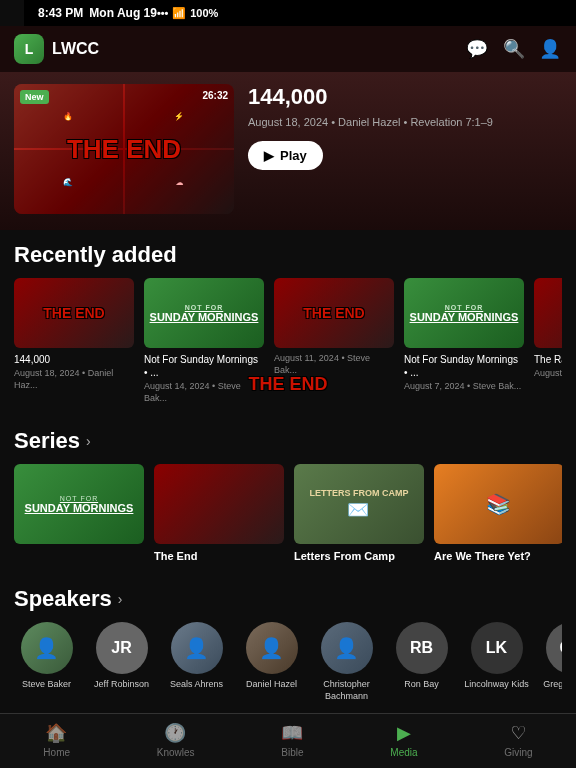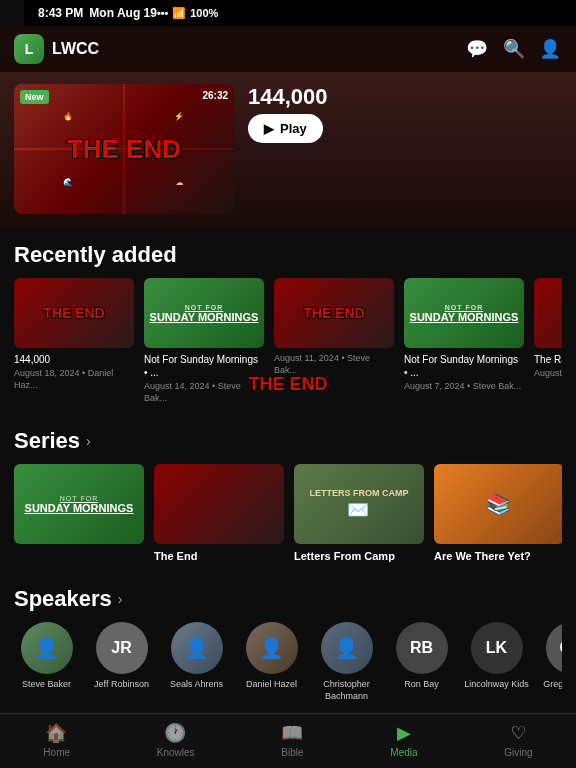--- a/index.html
+++ b/index.html
@@ -372,20 +372,21 @@
         <div class="comic-panel">⚡</div>
         <div class="comic-panel">🌊</div>
         <div class="comic-panel">☁</div>
       </div>
       <div class="the-end-overlay">THE END</div>
       <div class="hero-badge">New</div>
       <div class="hero-duration">26:32</div>
     </div>
     <div class="hero-info">
       <div class="hero-count">144,000</div>
+      <div class="hero-meta">August 18, 2024 • Daniel Hazel • Revelation 7:1–9</div>
       <button class="play-btn">
         <span>▶</span>
         <span>Play</span>
       </button>
     </div>
   </div>
 
   <div class="section">
     <div class="section-header">
       <span class="section-title">Recently added</span>

